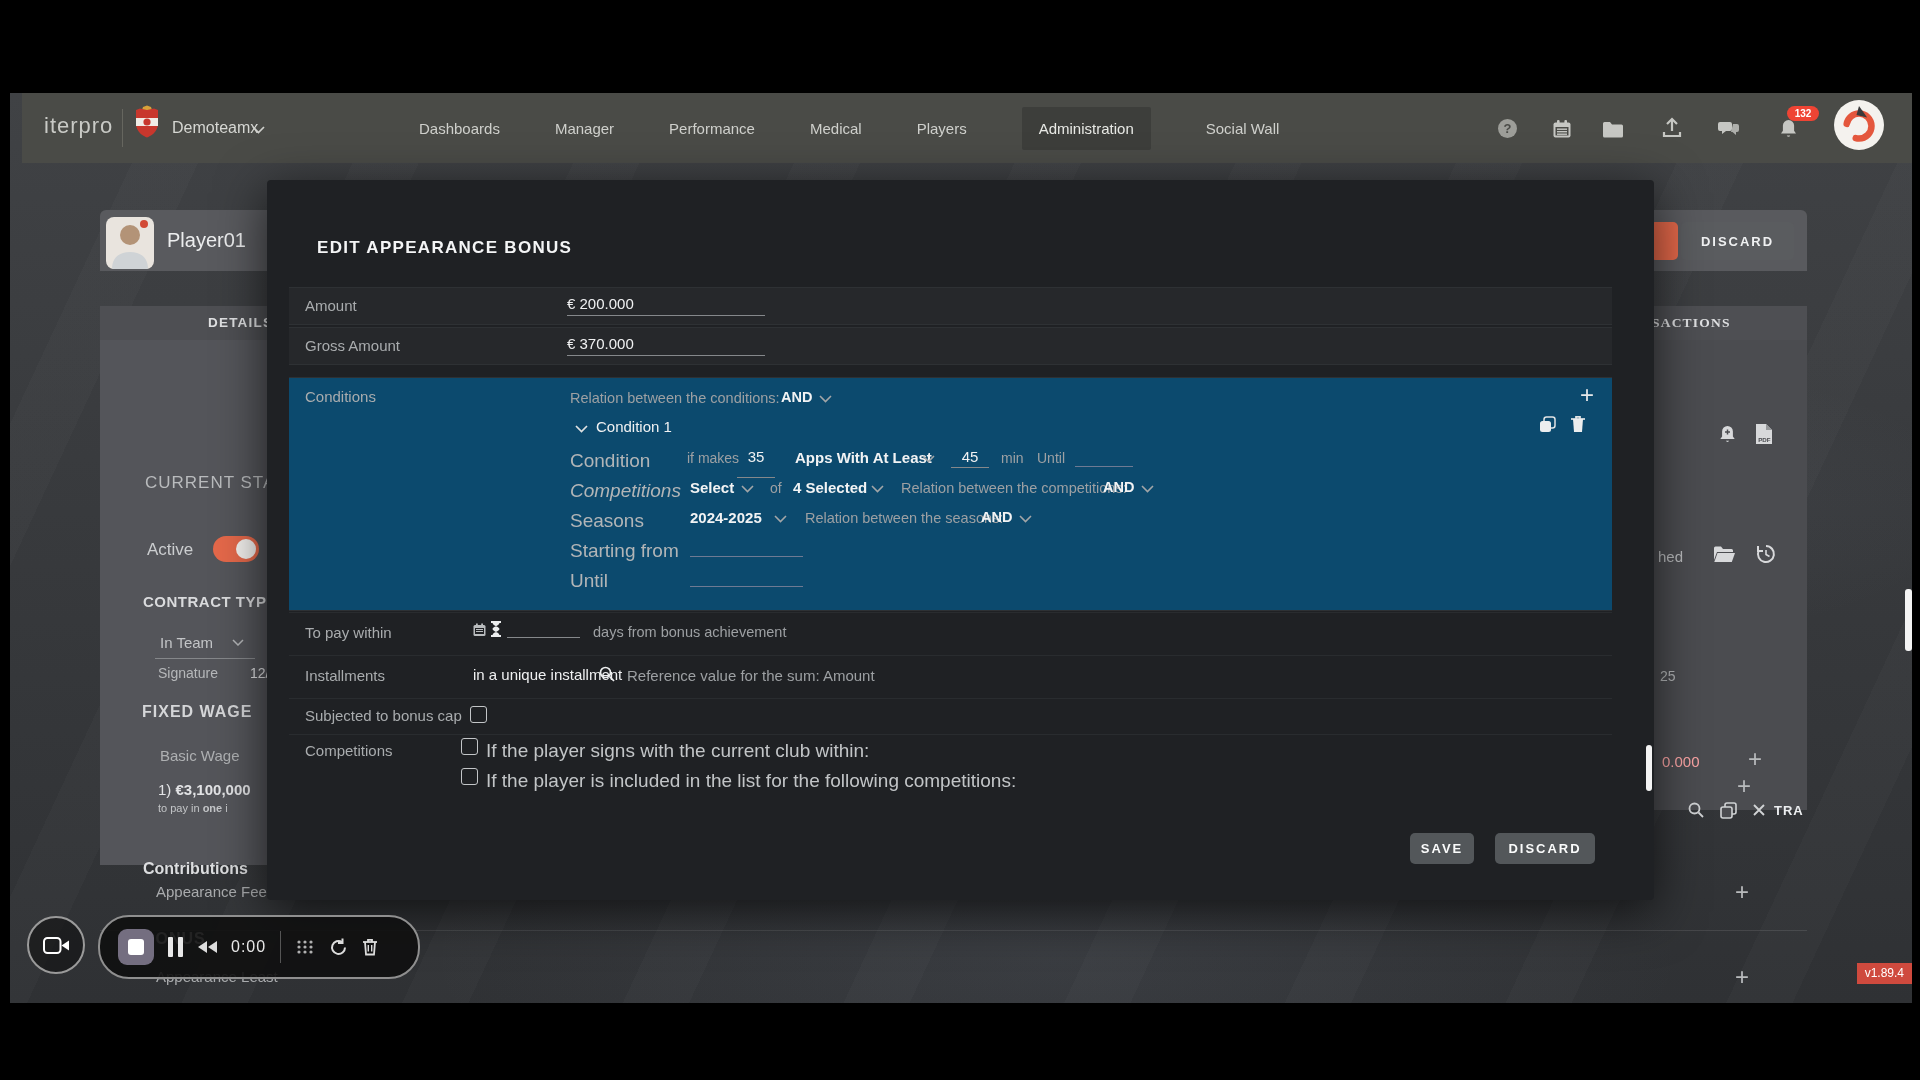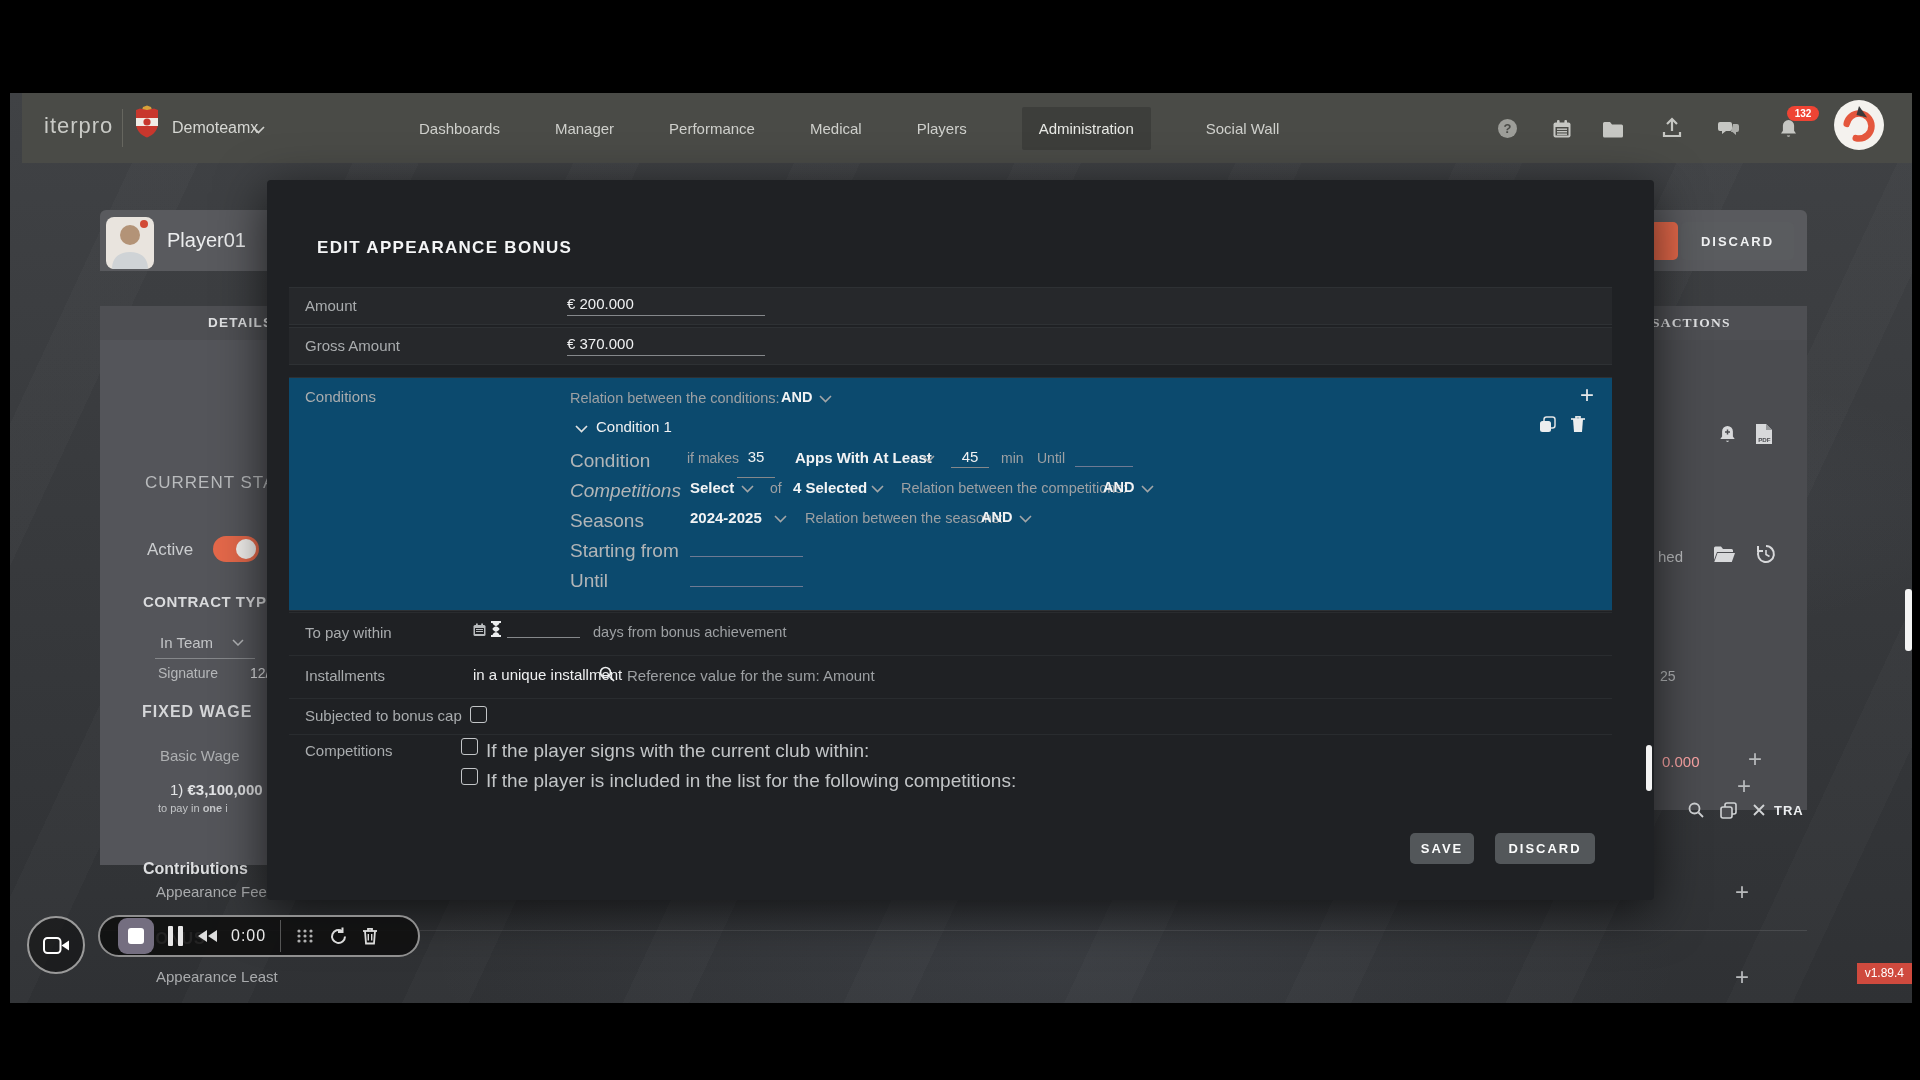--- a/index.html
+++ b/index.html
@@ -55,21 +55,21 @@
   .ulineb{border-bottom:1px solid #6e7a93;}
   .condbox{position:absolute;left:22px;right:42px;top:197px;height:232px;background:#0c4a6e;
            border-top:1px solid #2e3134;border-bottom:1px solid #2e3134;}
   .chk{position:absolute;width:15px;height:15px;border:1.5px solid #c3c6c8;border-radius:3px;background:transparent;}
   .mbtn{position:absolute;top:653px;height:31px;border-radius:5px;background:#53575a;color:#fafbfb;
         font-size:13px;font-weight:bold;letter-spacing:2px;display:flex;align-items:center;justify-content:center;}
   .scrollthumb{position:absolute;background:#f4f4f4;border-radius:3px;}
   
   #reccircle{position:absolute;left:27px;top:916px;width:54px;height:54px;border-radius:50%;
              border:2px solid #9a9a9a;background:rgba(12,12,12,.55);display:flex;align-items:center;justify-content:center;z-index:40;}
-  #recpill{position:absolute;left:98px;top:915px;width:322px;height:42px;border-radius:31px;
+  #recpill{position:absolute;left:98px;top:915px;width:322px;height:64px;border-radius:31px;
            border:2px solid #8f8f8f;background:rgba(16,16,16,.9);display:flex;align-items:center;gap:14px;padding:0 18px;box-sizing:border-box;z-index:40;}
   .stopbtn{width:36px;height:36px;border-radius:9px;background:#746e80;display:flex;align-items:center;justify-content:center;}
   .stopbtn .sq{width:16px;height:16px;border-radius:3px;background:#fff;}
   .pausebtn{display:flex;gap:5px;}
   .pausebtn i{display:block;width:5px;height:20px;background:#e8e8e8;border-radius:1px;}
   .rectime{color:#e8e8e8;font-size:16px;letter-spacing:1px;}
   .recdiv{width:1px;height:32px;background:#555;}
   .vbadge{position:absolute;right:8px;top:963px;background:#cf4a3e;color:#fff;font-size:12px;
           padding:3px 8px 4px;z-index:35;}
 </style>
@@ -183,21 +183,21 @@
     <span class="t" style="left:43px;top:253px;font-size:15px;font-weight:bold;letter-spacing:.5px;color:#dadbdd;">CONTRACT TYP</span>
     <span class="t" style="left:60px;top:294px;font-size:15px;color:#c3c5c7;">In Team</span>
     <svg class="abs" style="left:132px;top:299px;" width="12" height="7" viewBox="0 0 12 7">
         <path d="M1 1l5 5 5-5" fill="none" stroke="#b3b5b7" stroke-width="1.5"></path>
       </svg>
     <div class="abs" style="left:55px;top:318px;width:100px;height:1px;background:#85878a;"></div>
     <span class="t" style="left:58px;top:325px;font-size:14px;color:#b6b8ba;">Signature</span>
     <span class="t" style="left:150px;top:325px;font-size:14px;color:#e0e1e3;">12/</span>
     <span class="t" style="left:42px;top:363px;font-size:16px;font-weight:bold;letter-spacing:1px;color:#d5d6d8;">FIXED WAGE</span>
     <span class="t" style="left:60px;top:407px;font-size:15px;color:#aeb0b2;">Basic Wage</span>
-    <span class="t" style="left:58px;top:441px;font-size:15px;color:#e2e3e5;margin-left:12px;"><span>1) </span><b>€3,100,000</b></span>
+    <span class="t" style="left:58px;top:441px;font-size:15px;color:#e2e3e5;"><span>1) </span><b>€3,100,000</b></span>
     <span class="t" style="left:58px;top:462px;font-size:11px;color:#c3c5c7;"><span>to pay in </span><b>one</b><span> i</span></span>
     <span class="t" style="left:43px;top:520px;font-size:16px;font-weight:bold;color:#dcdddf;">Contributions</span>
     <span class="t" style="left:43px;top:590px;font-size:16px;font-weight:bold;letter-spacing:1px;color:#d5d6d8;">BONUS</span>
   </div>
 
   <span class="t" style="left:146px;top:790px;font-size:15px;color:#a9abad;">Appearance Fees</span>
   <span class="t" style="left:146px;top:875px;font-size:15px;color:#a9abad;">Appearance Least</span>
   <div class="hair" style="left:90px;top:837px;width:1707px;"></div>
 
   <div class="rightcard">

